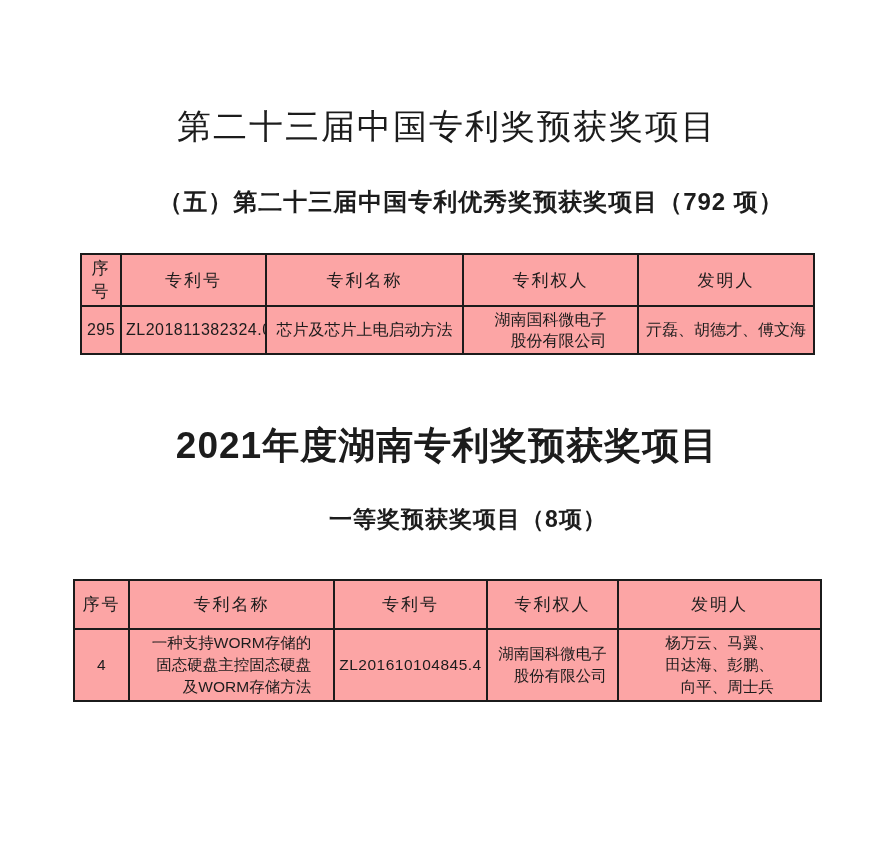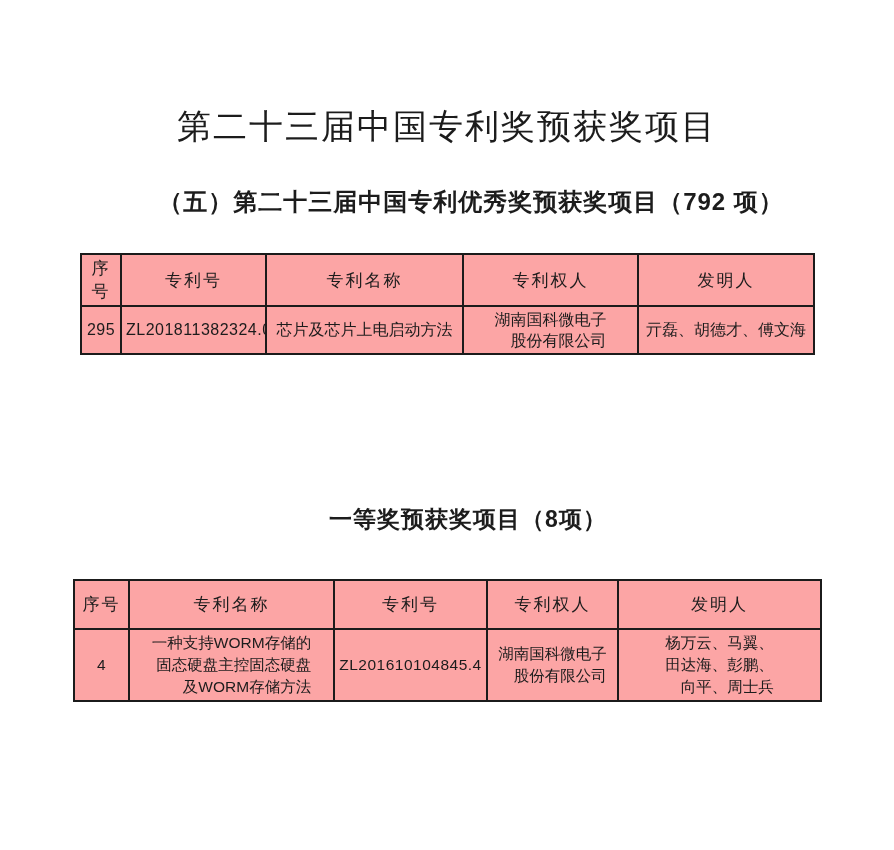--- a/index.html
+++ b/index.html
@@ -127,20 +127,21 @@
           <span class="lines">
             <span class="line">湖南国科微电子</span>
             <span class="line">股份有限公司</span>
           </span>
         </td>
         <td>亓磊、胡德才、傅文海</td>
       </tr>
     </tbody>
   </table>
 
+  <div class="centered-text title2">2021年度湖南专利奖预获奖项目</div>
 
   <div class="centered-text subtitle2">一等奖预获奖项目（8项）</div>
 
   <table class="award-table" id="table2">
     <colgroup>
       <col style="width:55px">
       <col style="width:205px">
       <col style="width:153px">
       <col style="width:131px">
       <col style="width:203px">

